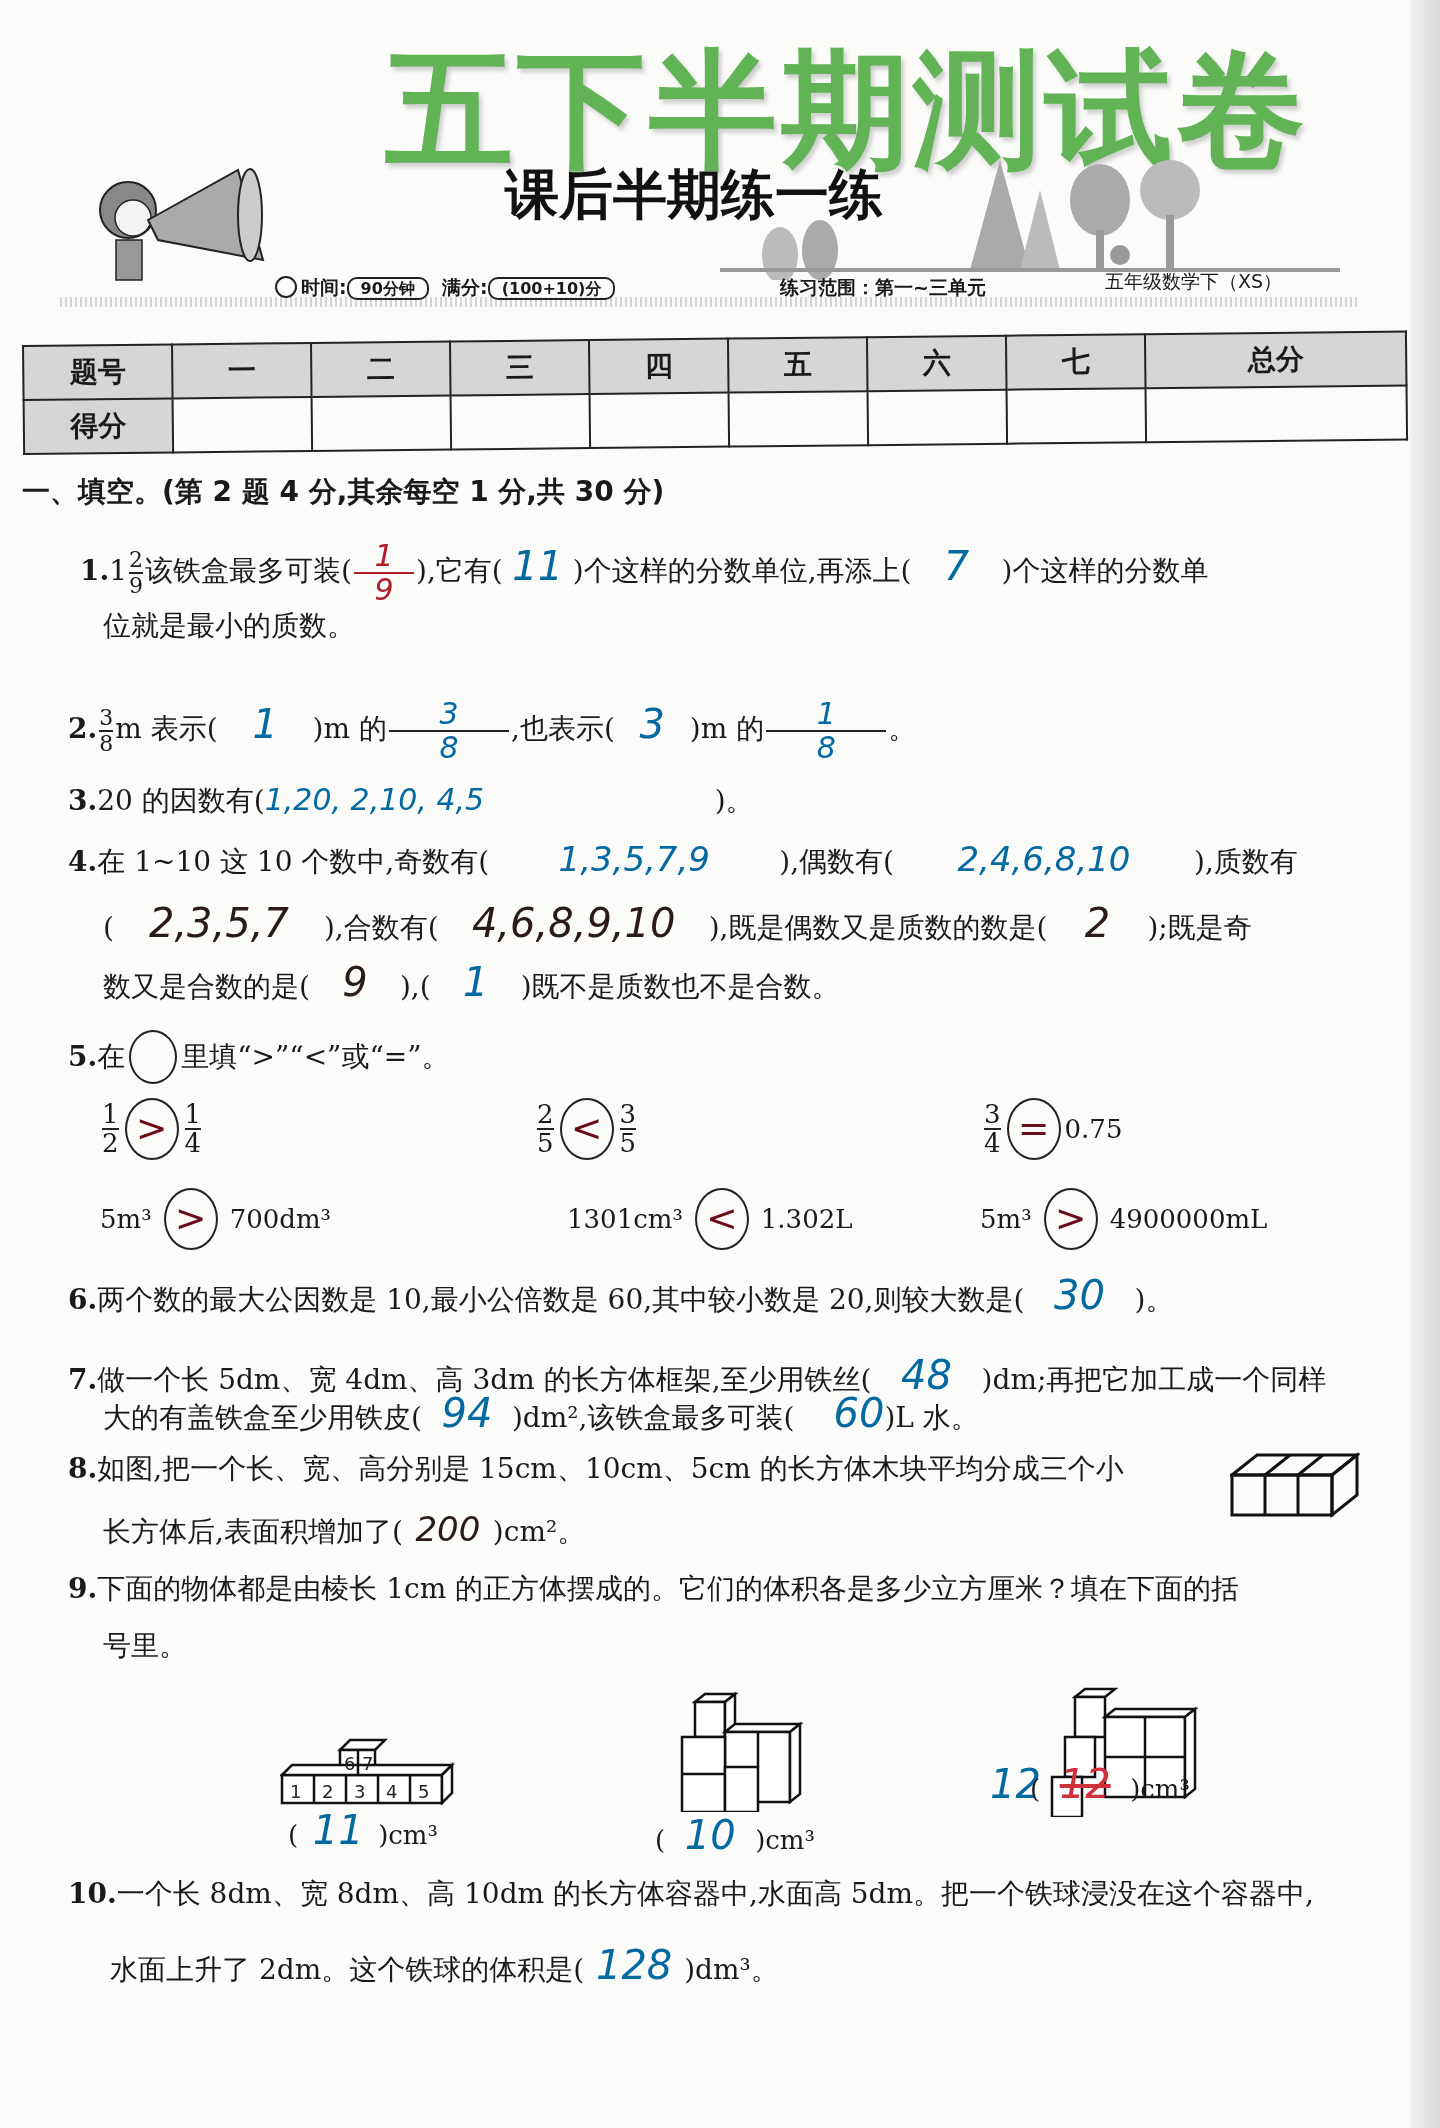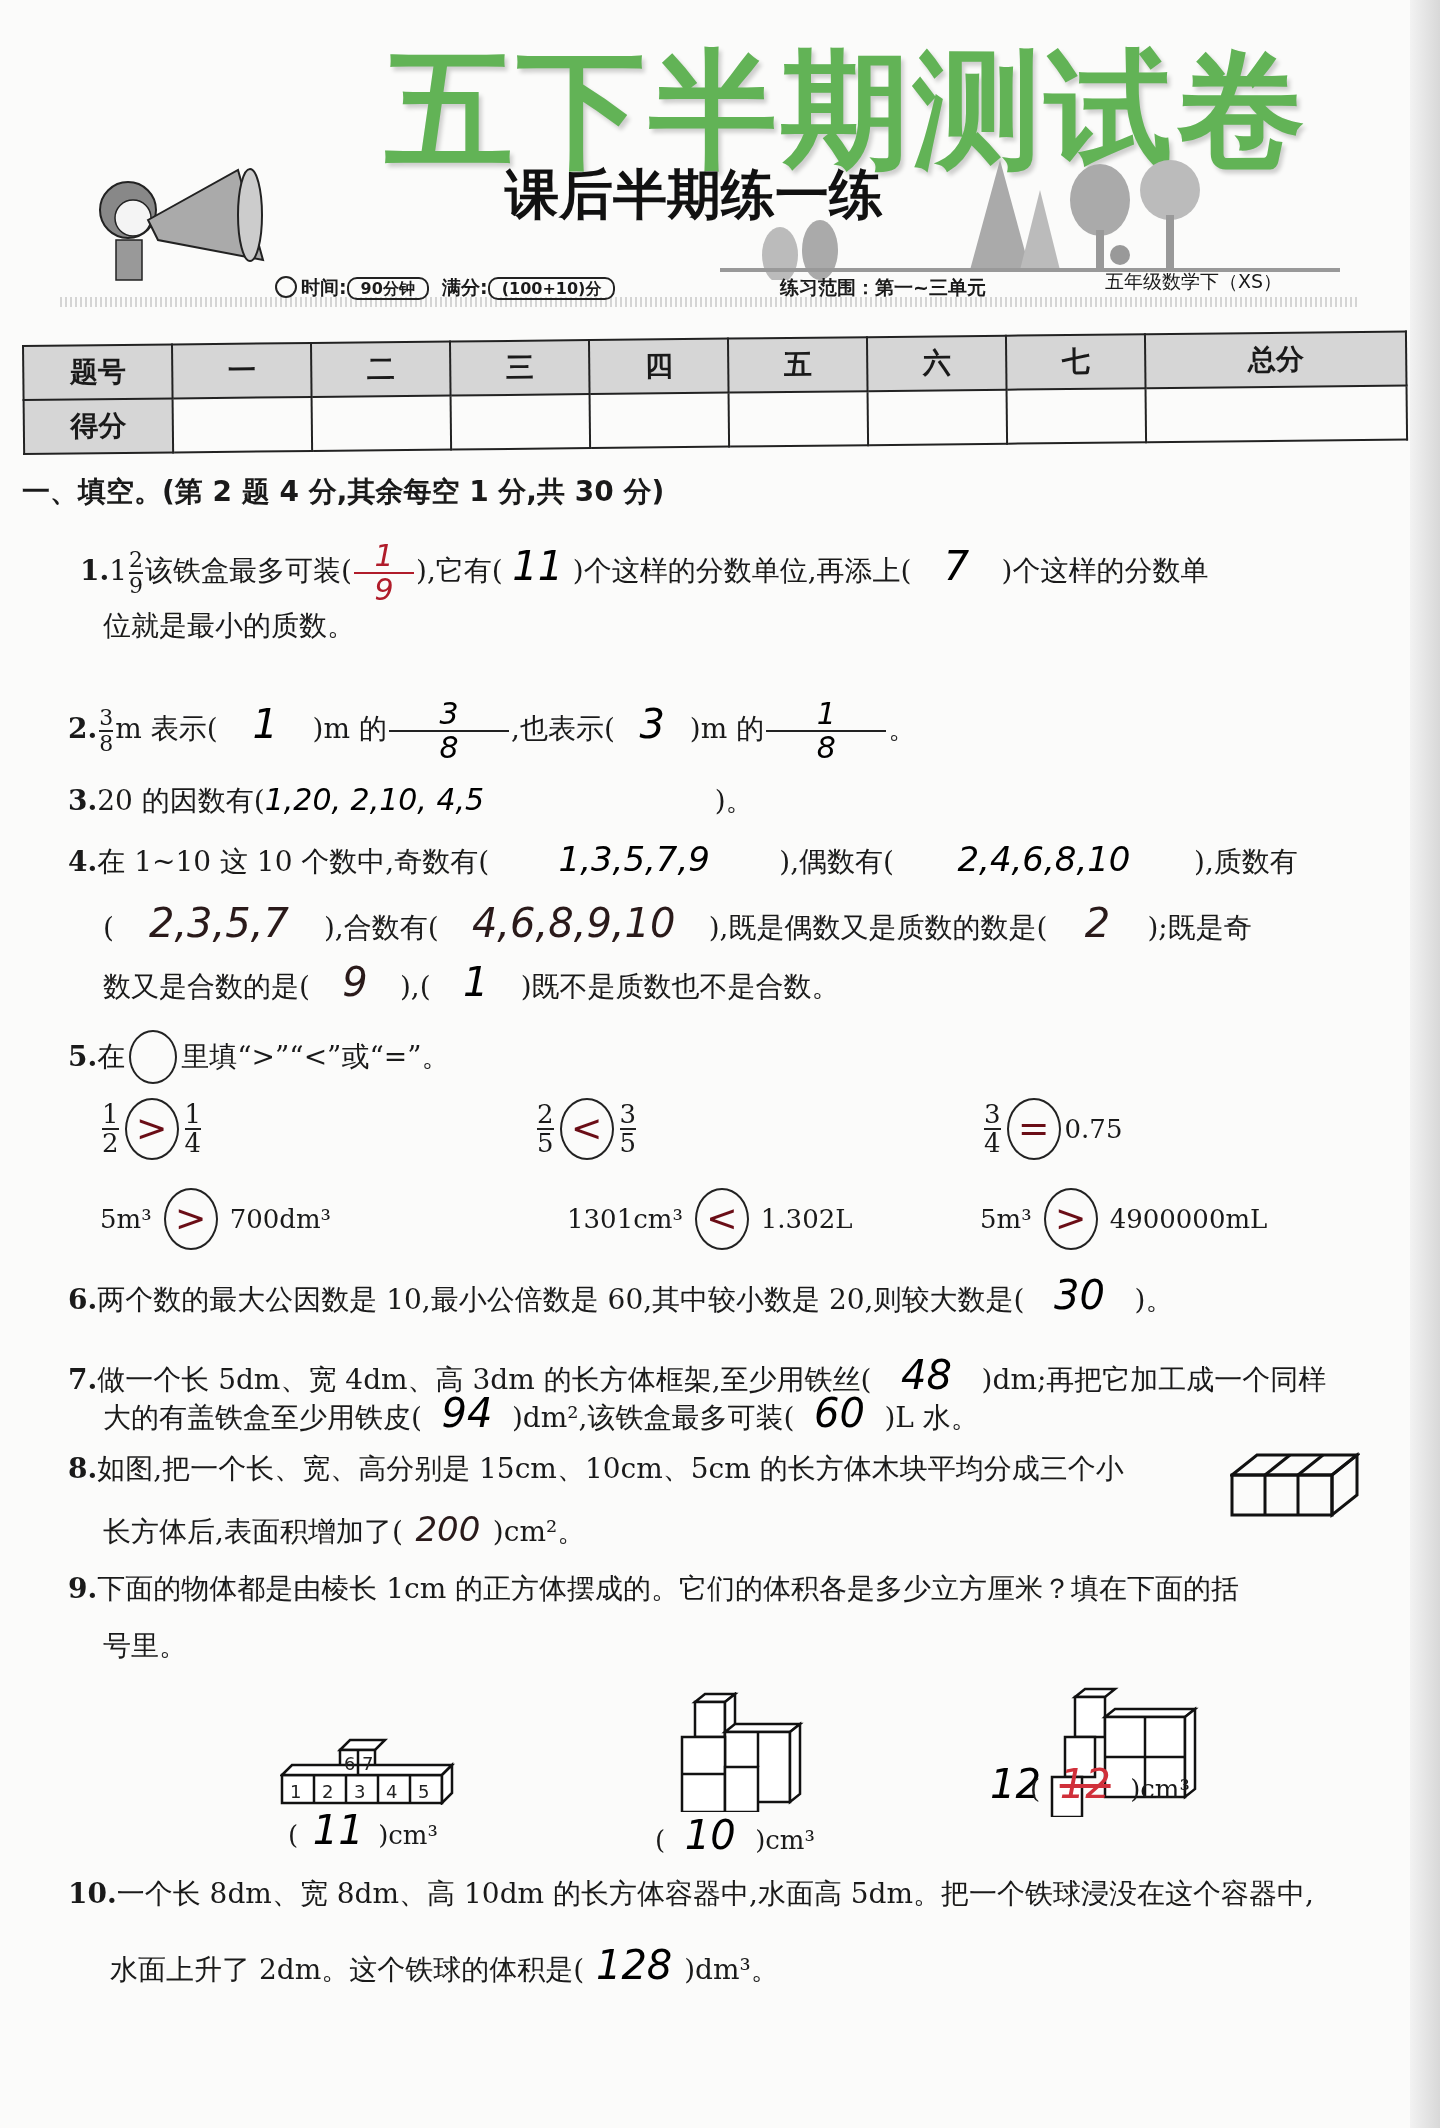--- a/index.html
+++ b/index.html
@@ -24,21 +24,21 @@
   .clock{display:inline-block;width:18px;height:18px;border:2px solid #222;border-radius:50%;
        vertical-align:-4px;margin-right:4px;}
   
   table.score{position:absolute;left:22px;top:345px;width:1385px;border-collapse:collapse;
        font-family:"DejaVu Sans",sans-serif;transform:rotate(-0.6deg);transform-origin:left top;}
   table.score td{border:2px solid #222;height:50px;text-align:center;font-size:28px;font-weight:bold;}
   table.score tr.head td{background:#d6d6d6;}
   table.score td.label{background:#d6d6d6;width:145px;}
   .q{font-size:28px;line-height:1.0;position:absolute;white-space:nowrap;}
   .q .n{font-weight:bold;}
-  .ans{color:#000000;font-family:"DejaVu Sans",sans-serif;font-style:italic;font-size:40px;
+  .ans{color:#0369a1;font-family:"DejaVu Sans",sans-serif;font-style:italic;font-size:40px;
        display:inline-block;text-align:center;}
   .frac{display:inline-flex;flex-direction:column;align-items:center;vertical-align:middle;
        font-size:22px;line-height:1.05;margin:0 2px;}
   .frac .bar{border-top:2px solid #222;width:100%;min-width:14px;}
   .frac.big{font-size:30px;}
   .circ{display:inline-block;width:50px;height:58px;border:2.5px solid #222;border-radius:50%;
        text-align:center;line-height:56px;vertical-align:middle;color:#6a0d16;font-size:38px;
        font-family:"DejaVu Sans",sans-serif;margin:0 4px;}
   .cmp{position:absolute;font-size:26px;white-space:nowrap;display:flex;align-items:center;}
   .fig{position:absolute;}
@@ -214,21 +214,21 @@
 </div>
 
 <div class="q" style="left:68px;top:1275px;">
   <span class="n">6.</span><span>两个数的最大公因数是 10,最小公倍数是 60,其中较小数是 20,则较大数是(</span><span class="ans" style="width:110px;">30</span><span>)。</span>
 </div>
 
 <div class="q" style="left:68px;top:1335px;margin-top:20px;">
   <span class="n">7.</span><span>做一个长 5dm、宽 4dm、高 3dm 的长方体框架,至少用铁丝(</span><span class="ans" style="width:110px;">48</span><span>)dm;再把它加工成一个同样</span>
 </div>
 <div class="q" style="left:103px;top:1393px;">
-  <span>大的有盖铁盒至少用铁皮(</span><span class="ans" style="width:90px;">94</span><span>)dm²,该铁盒最多可装(</span><span class="ans" style="width:90px;">60</span><span>)L 水。</span>
+  <span>大的有盖铁盒至少用铁皮(</span><span class="ans" style="width:90px;">94</span><span>)dm²,该铁盒最多可装(</span><span class="ans" style="width:90px;text-align:right;">60</span><span>)L 水。</span>
 </div>
 
 <div class="q" style="left:68px;top:1455px;">
   <span class="n">8.</span><span>如图,把一个长、宽、高分别是 15cm、10cm、5cm 的长方体木块平均分成三个小</span>
 </div>
 <div class="q" style="left:103px;top:1512px;">
   <span>长方体后,表面积增加了(</span><span class="ans" style="width:90px;color:#2a1a1a;font-size:34px;">200</span><span>)cm²。</span>
 </div>
 <svg class="fig" style="left:1230px;top:1450px;" width="130" height="70" viewBox="0 0 130 70">
   <g fill="none" stroke="#111" stroke-width="3">

